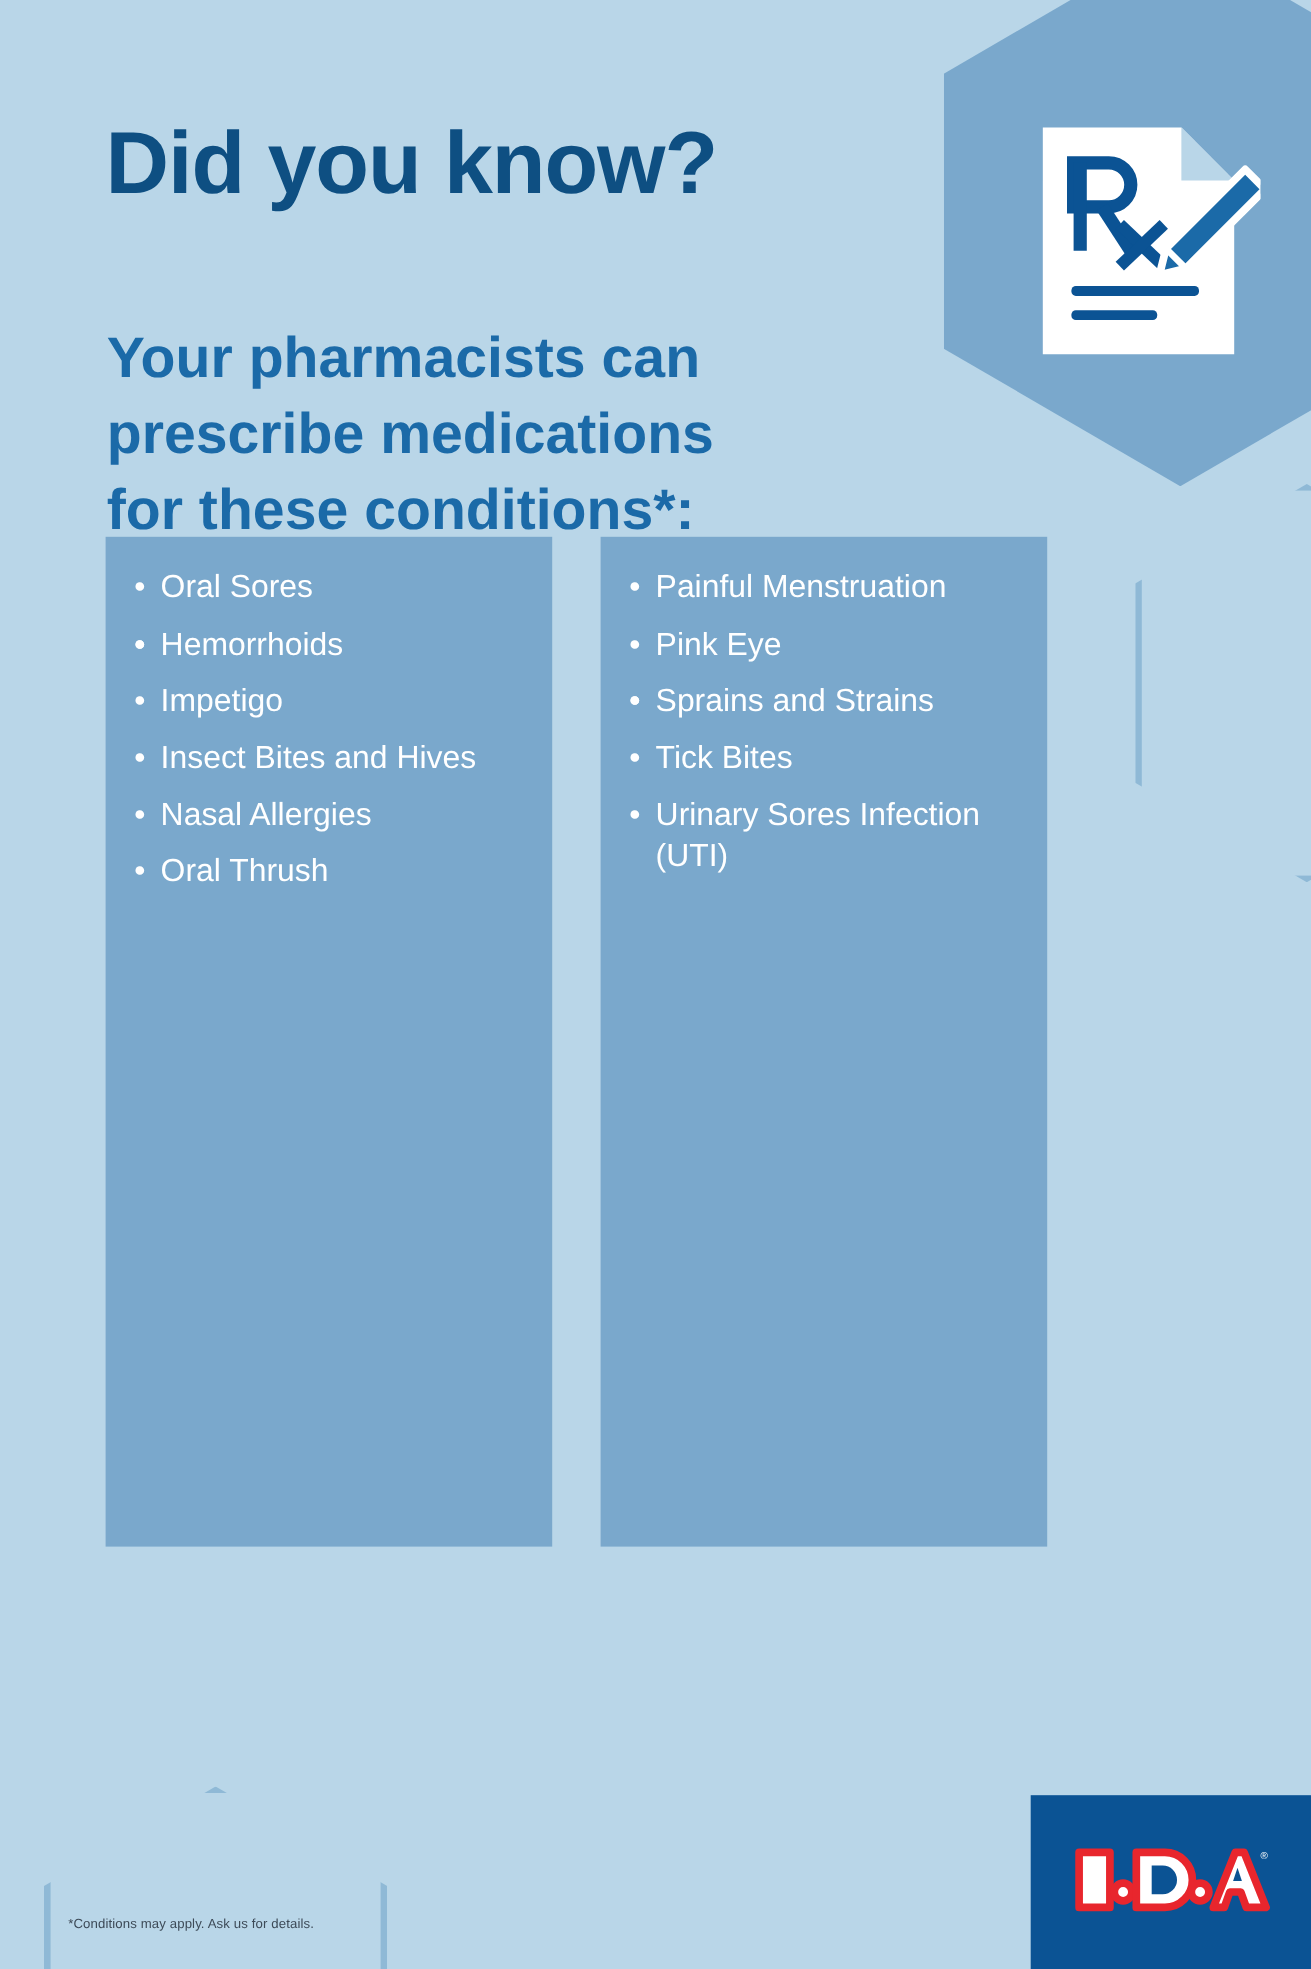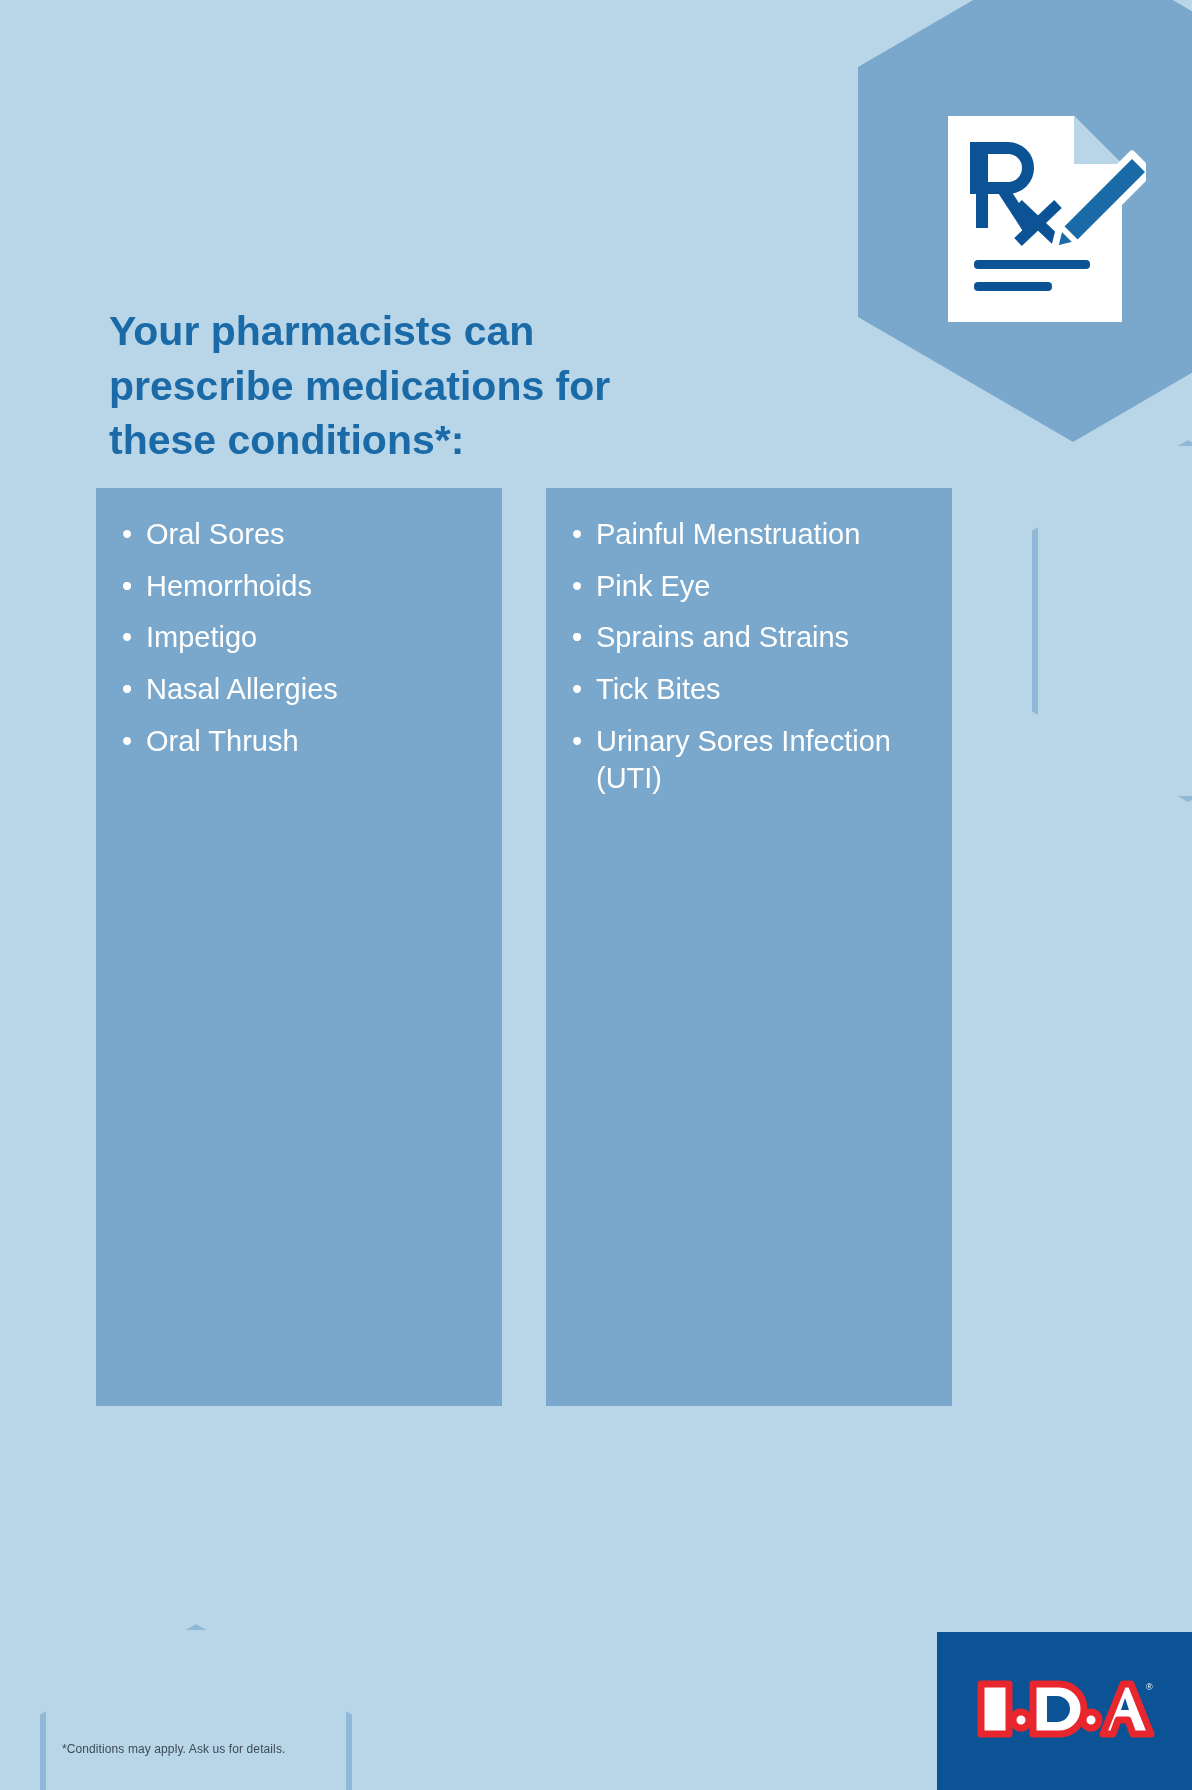--- a/index.html
+++ b/index.html
@@ -42,22 +42,22 @@
   #headline{
     position:absolute;left:96px;top:108px;
     margin:0;
     font-size:80px;line-height:1.0;
     font-weight:bold;
     color:#0e4f82;
     letter-spacing:-1px;
   }
   #subhead{
     position:absolute;left:93px;top:288px;
-    margin:16px;
-    font-size:41px;line-height:1.33;
+    margin:4px;
+    font-size:52px;line-height:1.33;
     font-weight:bold;
     color:#1b6aa8;
     max-width:560px;
   }
 
   
   .panel{
     position:absolute;
     top:488px;
     height:918px;
@@ -129,29 +129,30 @@
       <rect x="38" y="152" width="116" height="9" rx="4" fill="#0b5394"></rect>
       <rect x="38" y="174" width="78" height="9" rx="4" fill="#0b5394"></rect>
 
       <g>
         <path d="M196 46 l18 18 -72 72 -24 6 6 -24 Z" fill="#1b6aa8" stroke="#ffffff" stroke-width="7" stroke-linejoin="round"></path>
         <path d="M124 118 l18 18" stroke="#ffffff" stroke-width="6"></path>
       </g>
     </svg>
   </div>
 
+  <h1 id="headline">Did you know?</h1>
   <h2 id="subhead">Your pharmacists can prescribe medications for these conditions*:</h2>
 
   <div class="panel" id="panel-left">
     <ul class="cond-list" id="list-left">
         <li><span class="bullet">•</span><span>Oral Sores</span></li>
         <li><span class="bullet">•</span></li>
         <li><span class="bullet">•</span><span>Hemorrhoids</span></li>
         <li><span class="bullet">•</span><span>Impetigo</span></li>
-        <li><span class="bullet">•</span></li>
+        <li><span class="bullet">•</span><span>Insect Bites and Hives</span></li>
         <li><span class="bullet">•</span><span>Nasal Allergies</span></li>
         <li><span class="bullet">•</span><span>Oral Thrush</span></li>
       </ul>
   </div>
 
   <div class="panel" id="panel-right">
     <ul class="cond-list" id="list-right">
         <li><span class="bullet">•</span><span>Painful Menstruation</span></li>
         <li><span class="bullet">•</span><span>Pink Eye</span></li>
         <li><span class="bullet">•</span></li>

